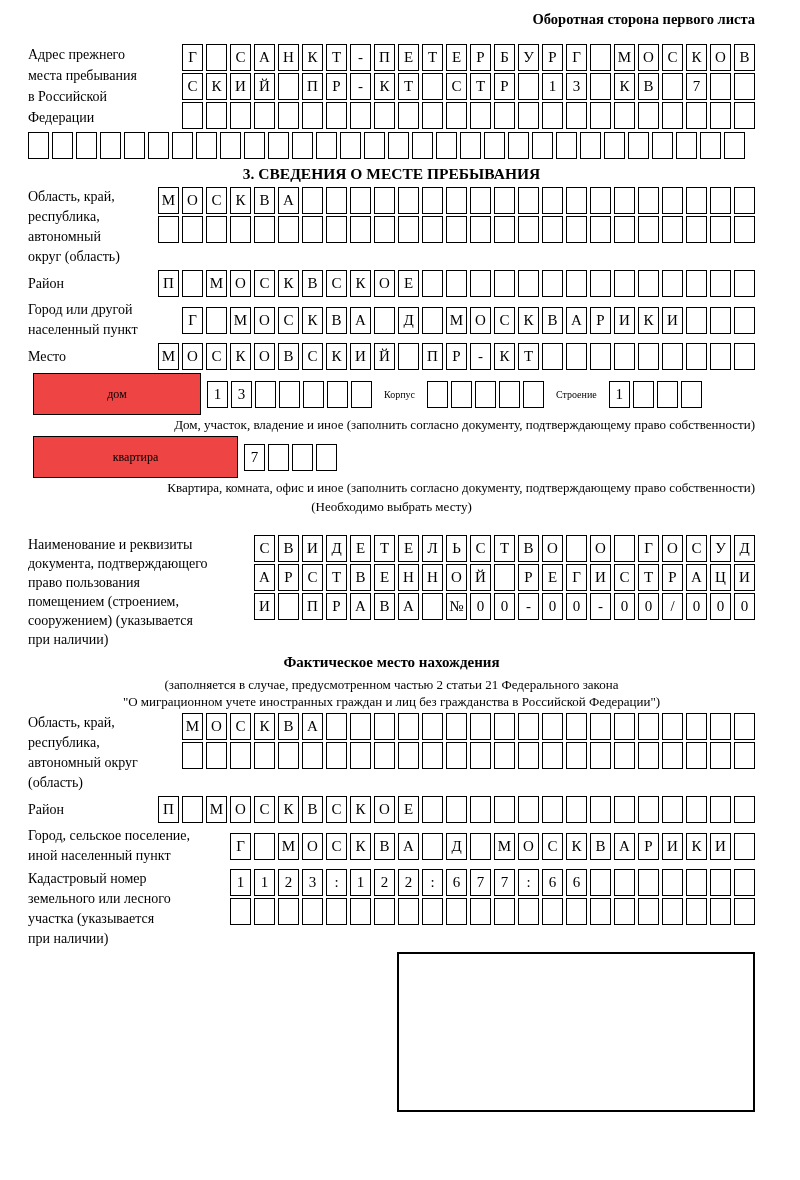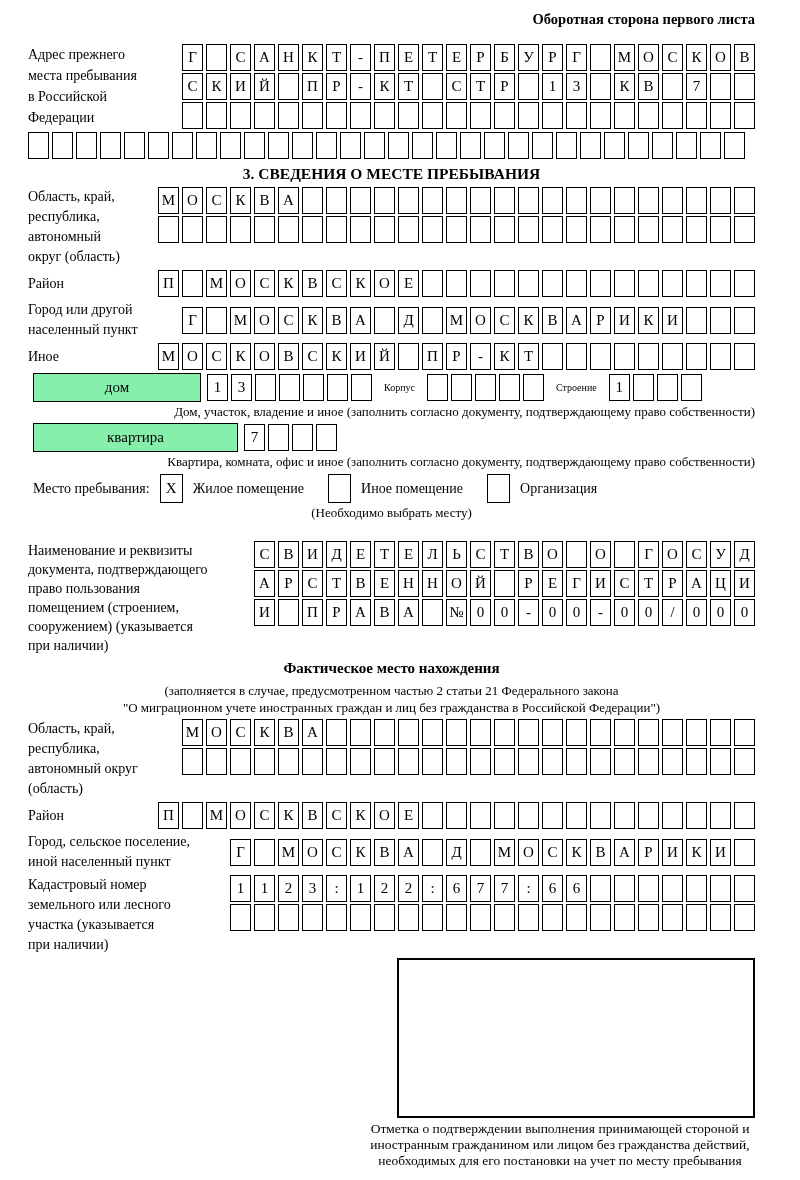--- a/index.html
+++ b/index.html
@@ -27,22 +27,22 @@
   .grid{display:flex;gap:3px;}
   .cell{
     width:21px;height:27px;box-sizing:border-box;
     border:1.5px solid #000;flex:none;
     display:flex;align-items:center;justify-content:center;
     font-size:15px;background:#fff;
   }
   .fullrow{margin-top:2px;}
   .domrow{display:flex;align-items:center;gap:6px;margin:2px 0 2px 5px;}
   .bigbox{
-    border:1.8px solid #000;height:29px;box-sizing:border-box;flex:none;
-    display:flex;align-items:center;justify-content:center;font-size:15px;background:#86efac;
+    border:1.8px solid #000;height:42px;box-sizing:border-box;flex:none;
+    display:flex;align-items:center;justify-content:center;font-size:12px;background:#ef4444;
   }
   .dombox{width:168px;}
   .kvbox{width:205px;text-align:right;}
   .inlinelabel{font-size:10px;margin:0 6px;flex:none;}
   .mestorow{display:flex;align-items:center;margin:4px 0 1px 5px;font-size:14px;}
   .checkbox{
     width:23px;height:29px;box-sizing:border-box;border:1.8px solid #000;flex:none;
     display:flex;align-items:center;justify-content:center;font-size:15px;margin:0 10px;background:#fff;
   }
   .optlabel{margin-right:14px;}
@@ -289,21 +289,21 @@
         <span class="cell">И</span>
         <span class="cell">К</span>
         <span class="cell">И</span>
         <span class="cell"></span>
         <span class="cell"></span>
         <span class="cell"></span>
       </div>
   </div>
 
   <div class="field v-center">
-    <div class="label">Иное</div>
+    <div class="label">Место</div>
     <div class="grid gridr">
         <span class="cell">М</span>
         <span class="cell">О</span>
         <span class="cell">С</span>
         <span class="cell">К</span>
         <span class="cell">О</span>
         <span class="cell">В</span>
         <span class="cell">С</span>
         <span class="cell">К</span>
         <span class="cell">И</span>
@@ -359,29 +359,20 @@
     <div class="bigbox kvbox">квартира</div>
     <div class="grid">
         <span class="cell">7</span>
         <span class="cell"></span>
         <span class="cell"></span>
         <span class="cell"></span>
       </div>
   </div>
   <div class="caption">Квартира, комната, офис и иное (заполнить согласно документу, подтверждающему право собственности)</div>
 
-  <div class="mestorow">
-    <span>Место пребывания:</span>
-    <span class="checkbox">X</span>
-    <span class="optlabel">Жилое помещение</span>
-    <span class="checkbox"></span>
-    <span class="optlabel">Иное помещение</span>
-    <span class="checkbox"></span>
-    <span class="optlabel">Организация</span>
-  </div>
   <div class="caption center">(Необходимо выбрать месту)</div>
 
   <div class="field" style="margin-top:20px;">
     <div class="label lh19">Наименование и реквизиты<br>документа, подтверждающего<br>право пользования<br>помещением (строением,<br>сооружением) (указывается<br>при наличии)</div>
     <div class="stack">
       <div class="grid">
           <span class="cell">С</span>
           <span class="cell">В</span>
           <span class="cell">И</span>
           <span class="cell">Д</span>
@@ -620,15 +611,14 @@
           <span class="cell"></span>
           <span class="cell"></span>
           <span class="cell"></span>
           <span class="cell"></span>
           <span class="cell"></span>
         </div>
     </div>
   </div>
 
   <div class="stampbox"></div>
-  <div class="stampcap">Отметка о подтверждении выполнения принимающей стороной и иностранным гражданином или лицом без гражданства действий, необходимых для его постановки на учет по месту пребывания</div>
 
 </div>
 
 </body></html>

